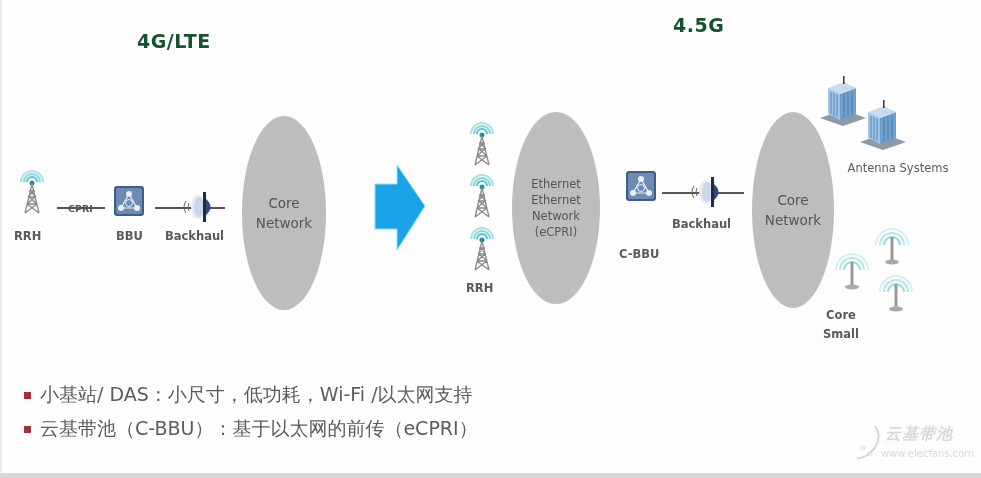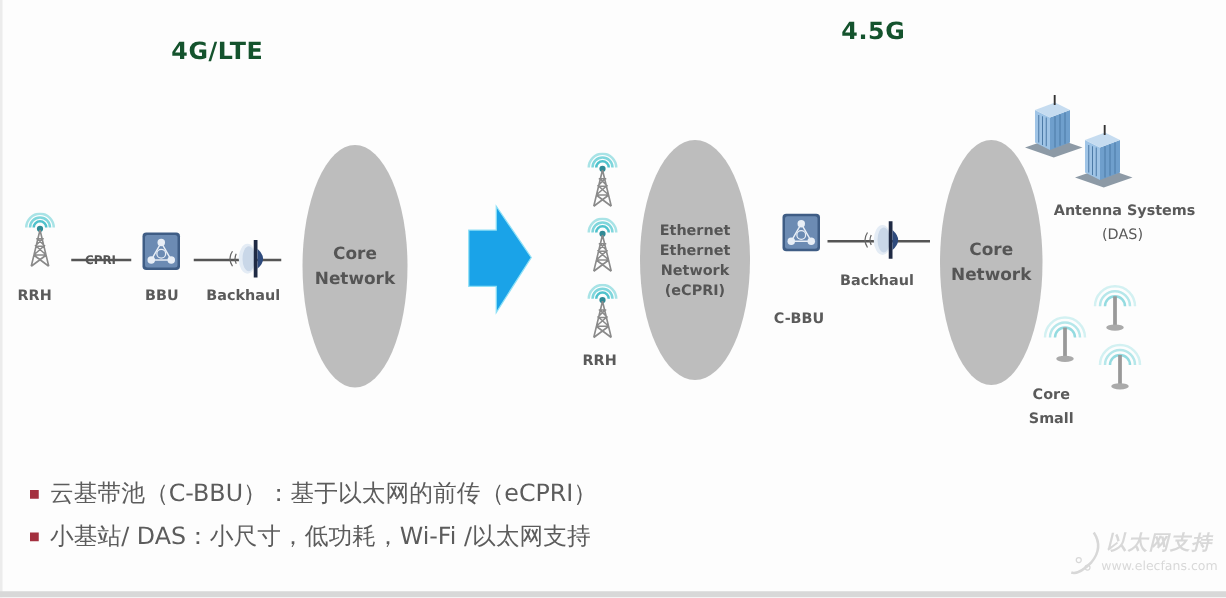--- a/index.html
+++ b/index.html
@@ -12,21 +12,21 @@
   .left-edge { position:absolute; left:0; top:0; width:2px; height:478px; background:#ececec; }
   .bottom-edge { position:absolute; left:0; bottom:0; width:981px; height:5px; background:#d8d8d8; }
   .abs { position:absolute; }
   .title { font-weight:bold; font-size:19px; color:#14532d; letter-spacing:0.5px; }
   .lbl { font-weight:bold; font-size:11.5px; color:#5a5a5a; text-align:center; white-space:nowrap; }
   .small-lbl { font-weight:bold; font-size:9.5px; color:#555;margin-top:12px; }
   .ellipse {
     position:absolute; background:#bdbdbd; border-radius:50%;
     display:flex; align-items:center; justify-content:center; text-align:center;
   }
-  .ellipse span { display:block; font-weight:bold; font-size:13.5px; color:#555; line-height:20px; }
+  .ellipse span { display:block; font-weight:normal; font-size:13.5px; color:#555; line-height:20px; }
   .ellipse.fronthaul span { font-size:11.5px; line-height:16px; }
   .link-line { position:absolute; height:2px; background:#555; }
   .bullets { position:absolute; left:24px; top:378px; }
   .bullet-row { display:flex; align-items:center; height:34px; }
   .bullet-sq { width:7px; height:7px; background:#a3303f; margin-right:9px; }
   .bullet-text { font-size:19px; color:#5c5c5c; font-family:"DejaVu Sans", sans-serif; }
   .watermark { position:absolute; left:855px; top:420px; width:120px; height:50px; opacity:0.55; }
   .wm-text1 { position:absolute; left:30px; top:4px; font-size:16px; color:#bbb; font-style:italic; font-weight:bold; letter-spacing:1px; }
   .wm-text2 { position:absolute; left:26px; top:28px; font-size:10px; color:#bbb; }
 </style>
@@ -150,52 +150,51 @@
   </div>
 </div>
 
 <svg class="abs" style="left:818px; top:76px;" width="50" height="52">
     <use href="#building"></use>
   </svg>
 <svg class="abs" style="left:858px; top:100px;" width="50" height="52">
     <use href="#building"></use>
   </svg>
 <div class="abs lbl" style="left:843px; top:159px; width:110px; line-height:19px;">
-  <div style="font-weight:bold;">Antenna Systems</div>
-  <div style="font-weight:normal;">(DAS)</div>
+  <div style="font-weight:normal;">Antenna Systems</div>
 </div>
 
 <svg class="abs" style="left:872px; top:223px;" width="40" height="44">
     <use href="#smallcell"></use>
   </svg>
 <svg class="abs" style="left:832px; top:248px;" width="40" height="44">
     <use href="#smallcell"></use>
   </svg>
 <svg class="abs" style="left:876px; top:270px;" width="40" height="44">
     <use href="#smallcell"></use>
   </svg>
 <div class="abs lbl" style="left:818px; top:306px; width:46px; line-height:19px;">
   <div>Core</div>
   <div>Small</div>
 </div>
 
 <div class="bullets">
   <div class="bullet-row">
     <div class="bullet-sq"></div>
-    <div class="bullet-text">云基带池（C-BBU）：基于以太网的前传（eCPRI）</div>
+    <div class="bullet-text">小基站/ DAS：小尺寸，低功耗，Wi-Fi /以太网支持</div>
   </div>
   <div class="bullet-row">
     <div class="bullet-sq"></div>
-    <div class="bullet-text">小基站/ DAS：小尺寸，低功耗，Wi-Fi /以太网支持</div>
+    <div class="bullet-text">云基带池（C-BBU）：基于以太网的前传（eCPRI）</div>
   </div>
 </div>
 
 <div class="watermark">
   <svg class="abs" style="left:0; top:4px;" width="30" height="42">
     <path d="M20 2 Q28 14 18 26 Q8 36 2 34" fill="none" stroke="#bbb" stroke-width="2"></path>
     <circle cx="8" cy="24" r="2" fill="none" stroke="#bbb"></circle>
     <circle cx="15" cy="30" r="2" fill="none" stroke="#bbb"></circle>
   </svg>
-  <div class="wm-text1">以太网支持</div>
+  <div class="wm-text1">云基带池</div>
   <div class="wm-text2">www.elecfans.com</div>
 </div>
 
 <div class="bottom-edge"></div>
 
 </body></html>

